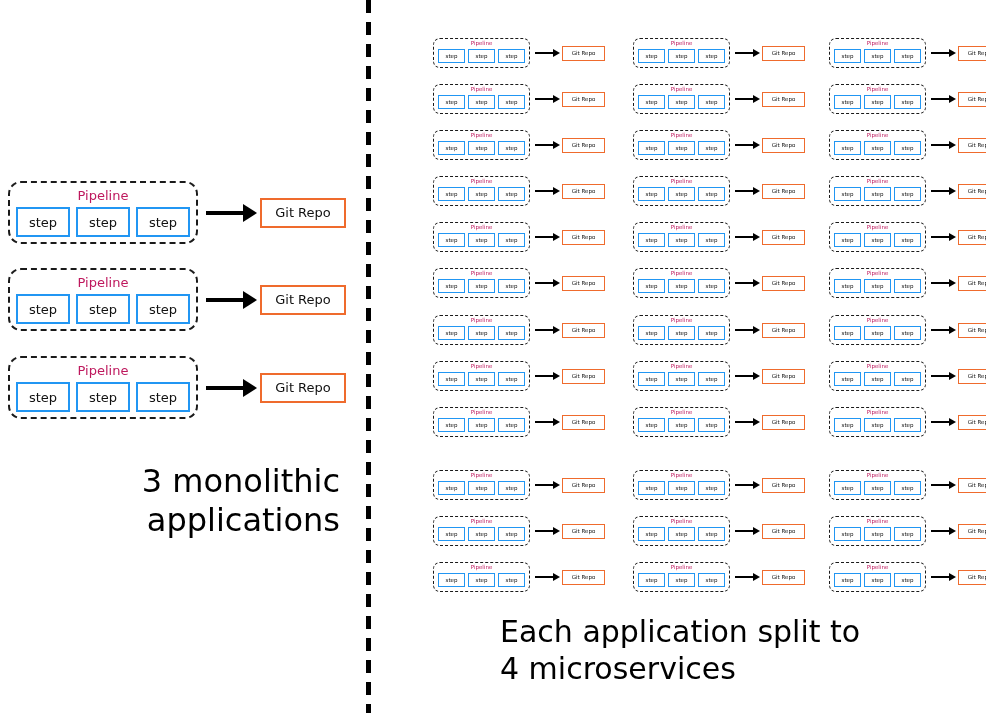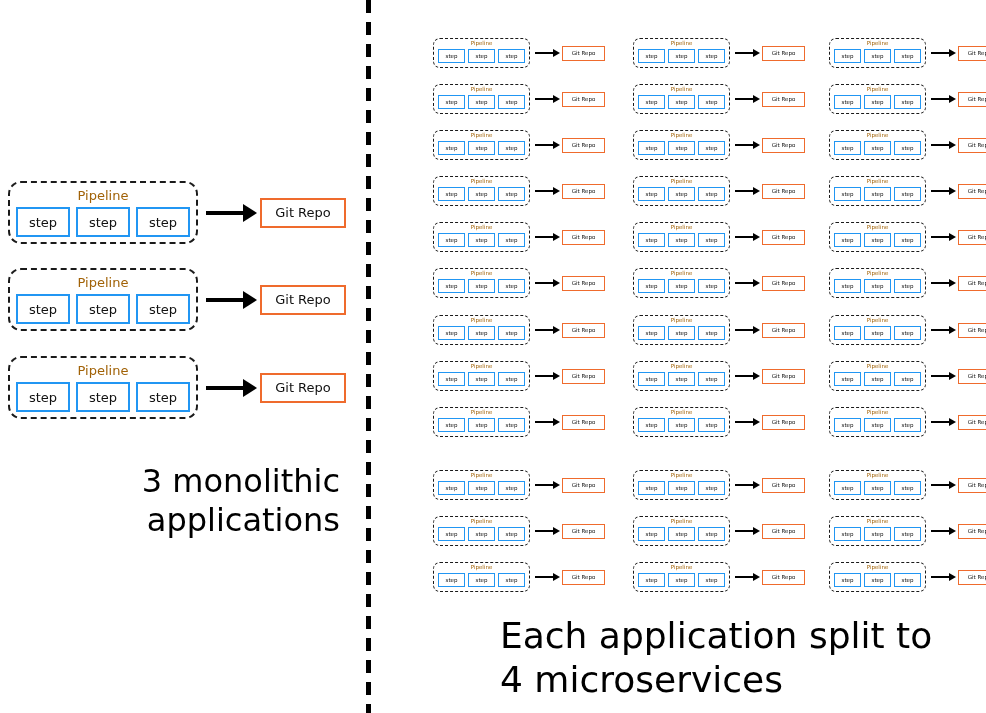--- a/index.html
+++ b/index.html
@@ -50,21 +50,21 @@
     border: 2px dashed #1a1a1a;
     border-radius: 13px;
     display: flex;
     flex-direction: column;
     align-items: center;
     background: #ffffff;
   }
   .pipeline-label {
     text-align: center;
     line-height: 1;
-    color: #a16207;
+    color: #be185d;
   }
   .steps {
     display: flex;
   }
   .step {
     box-sizing: border-box;
     border: 2px solid #2196f3;
     background: #ffffff;
     display: flex;
     align-items: center;
@@ -139,21 +139,21 @@
     top: 462px;
     width: 340px;
     text-align: right;
     font-size: 32px;
   }
   #caption-right {
     left: 500px;
     top: 614px;
     width: 470px;
     text-align: left;
-    font-size: 36px;
+    font-size: 30px;
   }
 </style>
 </head>
 <body>
 
 <div id="canvas">
 
   <div class="divider"></div>
 
   <div id="left-panel">

